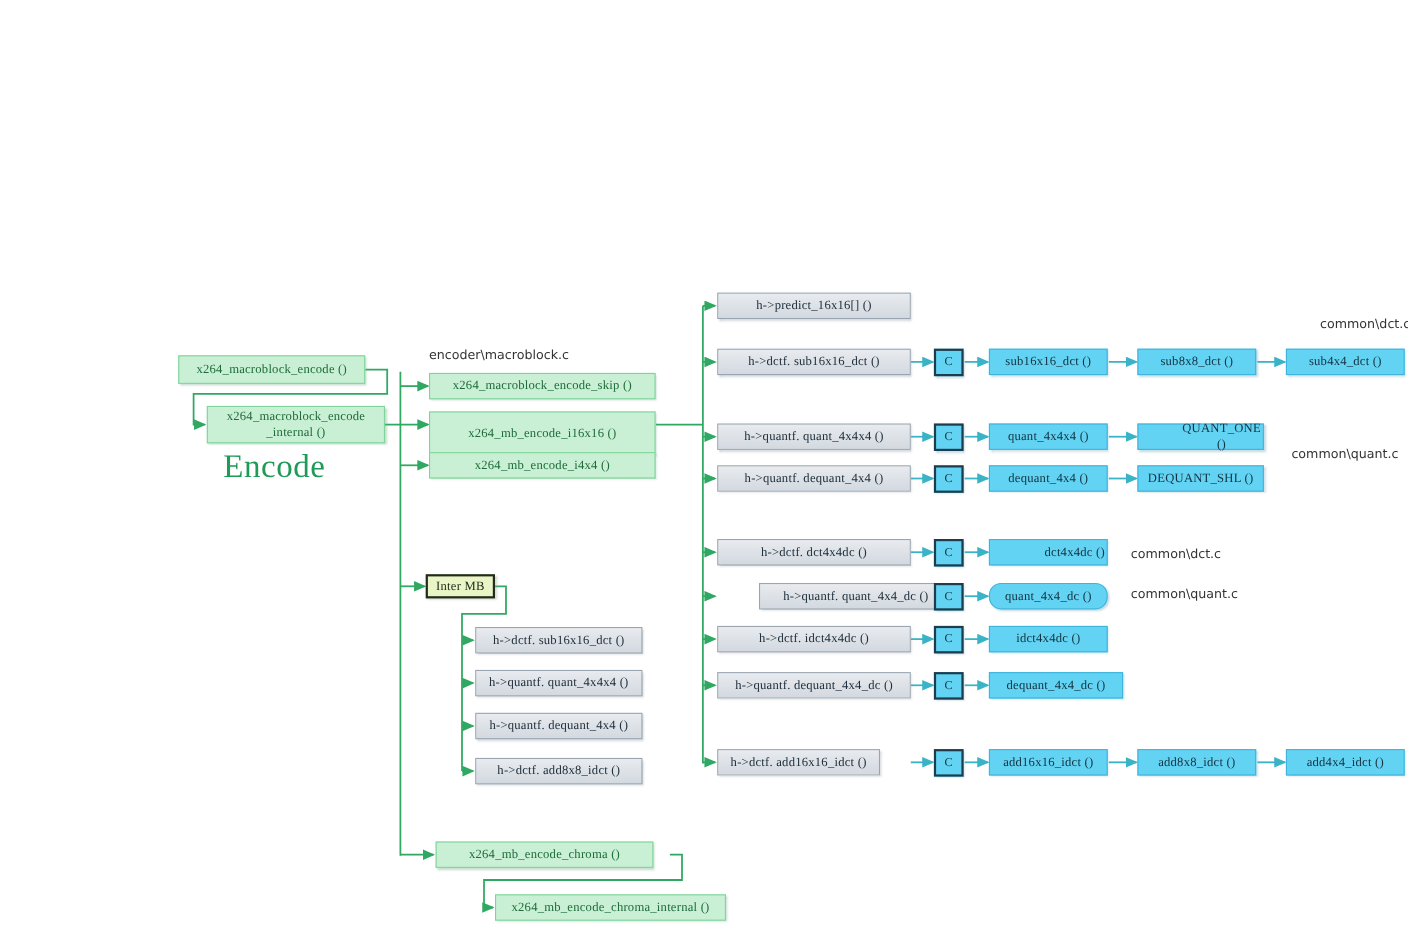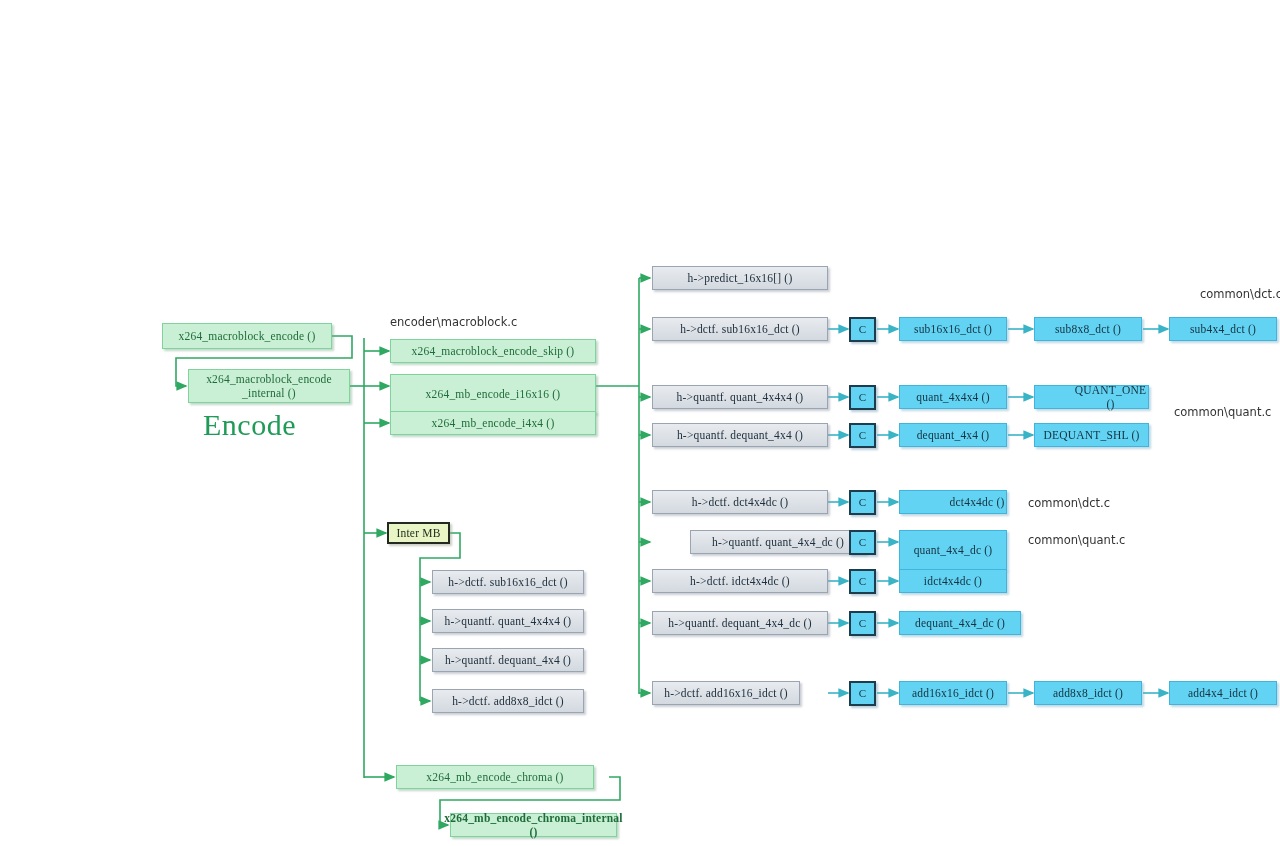--- a/index.html
+++ b/index.html
@@ -193,21 +193,21 @@
   </div>
 
   <div class="node n-green" style="left:390px; top:411px; width:206px; height:24px;">
     <span>x264_mb_encode_i4x4 ()</span>
   </div>
 
   <div class="node n-green" style="left:396px; top:765px; width:198px; height:24px;">
     <span>x264_mb_encode_chroma ()</span>
   </div>
 
-  <div class="node n-green" style="left:450px; top:813px; width:167px; height:24px;font-weight:bold;">
+  <div class="node n-green" style="left:450px; top:813px; width:210px; height:24px;">
     <span>x264_mb_encode_chroma_internal ()</span>
   </div>
 
   <div class="node n-interm" style="left:387px; top:522px; width:63px; height:22px;">
     <span>Inter MB</span>
   </div>
 
   <div class="node n-gray" style="left:432px; top:570px; width:152px; height:24px;">
     <span>h-&gt;dctf. sub16x16_dct ()</span>
   </div>
@@ -276,21 +276,21 @@
   <div class="node n-cyan" style="left:899px; top:490px; width:108px; height:24px;padding-left:48px;">
     <span>dct4x4dc ()</span>
   </div>
 
   <div class="node n-gray" style="left:690px; top:530px; width:176px; height:24px;">
     <span>h-&gt;quantf. quant_4x4_dc ()</span>
   </div>
   <div class="node n-c" style="left:849px; top:530px; width:27px; height:25px;">
     <span>C</span>
   </div>
-  <div class="node n-cyan" style="left:899px; top:530px; width:108px; height:40px;">
+  <div class="node n-cyan" style="left:899px; top:530px; width:108px; height:24px;border-radius:11px;">
     <span>quant_4x4_dc ()</span>
   </div>
 
   <div class="node n-gray" style="left:652px; top:569px; width:176px; height:24px;">
     <span>h-&gt;dctf. idct4x4dc ()</span>
   </div>
   <div class="node n-c" style="left:849px; top:569px; width:27px; height:25px;">
     <span>C</span>
   </div>
   <div class="node n-cyan" style="left:899px; top:569px; width:108px; height:24px;">

